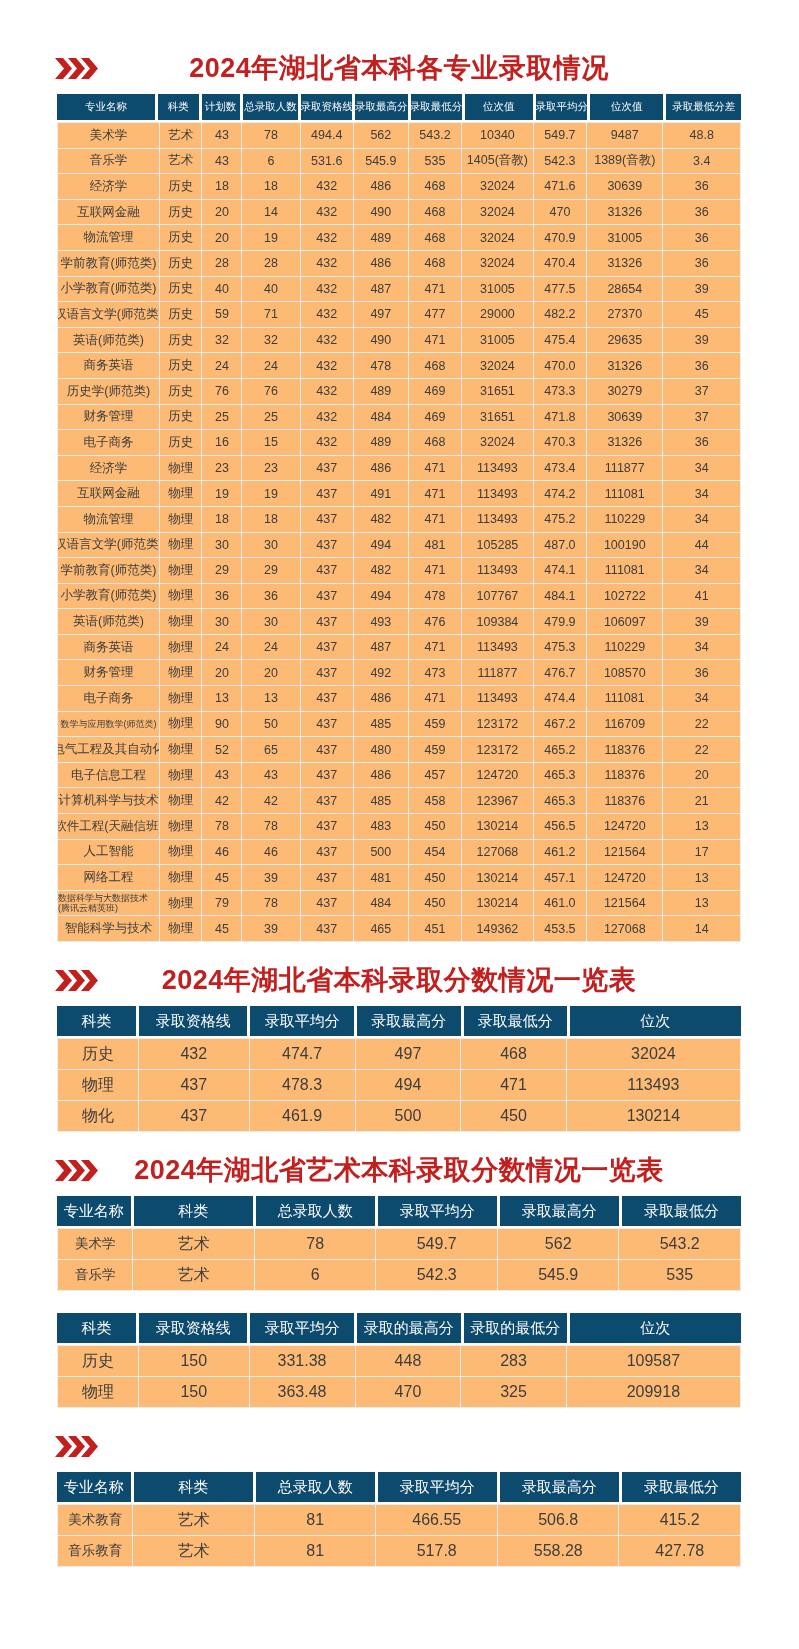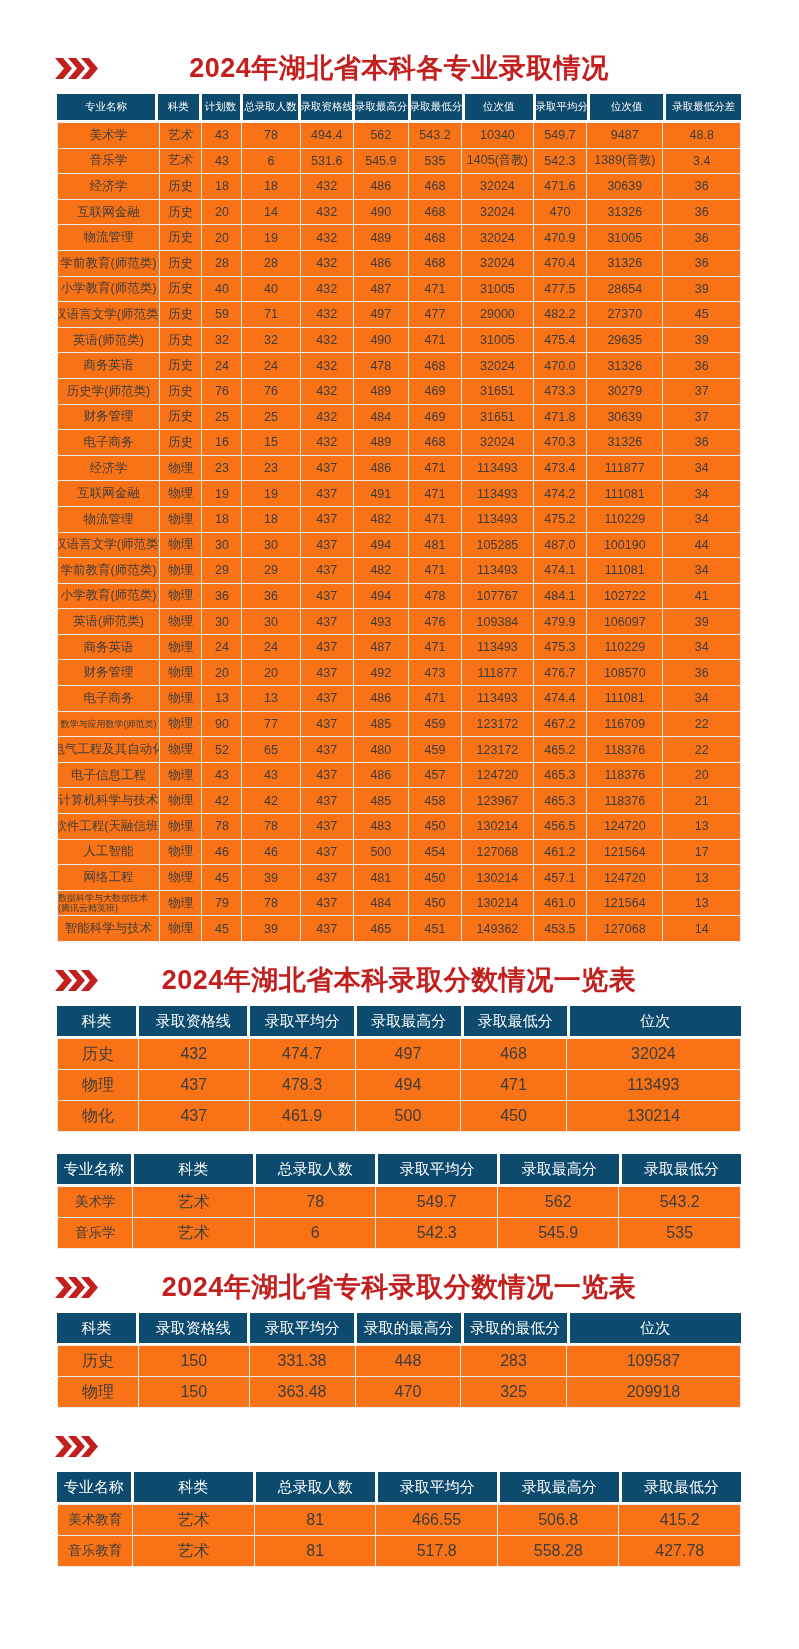--- a/index.html
+++ b/index.html
@@ -33,21 +33,21 @@
   .tbl { width: 100%; }
   .hrow { display: flex; gap: 3px; margin-bottom: 2px; }
   .hcell {
     background: #0c4a6e;
     color: #ffffff;
     display: flex; align-items: center; justify-content: center;
     white-space: nowrap; overflow: hidden;
     flex-basis: 0;
   }
   .tbody { border: 1px solid #ececec; }
-  .drow { display: flex; border-bottom: 1px solid #ececec; background:#f97316; }
+  .drow { display: flex; border-bottom: 1px solid #ececec; background:#fdba74; }
   .drow:last-child { border-bottom: none; }
   .dcell {
     color: #3d3d3d;
     display: flex; align-items: center; justify-content: center;
     border-right: 1px solid #ececec;
     white-space: nowrap; overflow: hidden;
     flex-basis: 0; text-align: center;
   }
   .dcell:last-child { border-right: none; }
 
@@ -418,21 +418,21 @@
               <div class="dcell c7">471</div>
               <div class="dcell c8">113493</div>
               <div class="dcell c9">474.4</div>
               <div class="dcell c10">111081</div>
               <div class="dcell c11">34</div>
             </div>
             <div class="drow">
               <div class="dcell c1 sm">数学与应用数学(师范类)</div>
               <div class="dcell c2">物理</div>
               <div class="dcell c3">90</div>
-              <div class="dcell c4">77</div>
+              <div class="dcell c4">50</div>
               <div class="dcell c5">437</div>
               <div class="dcell c6">485</div>
               <div class="dcell c7">459</div>
               <div class="dcell c8">123172</div>
               <div class="dcell c9">467.2</div>
               <div class="dcell c10">116709</div>
               <div class="dcell c11">22</div>
             </div>
             <div class="drow">
               <div class="dcell c1">电气工程及其自动化</div>
@@ -587,63 +587,63 @@
               <div class="dcell c3">461.9</div>
               <div class="dcell c4">500</div>
               <div class="dcell c5">450</div>
               <div class="dcell c6">130214</div>
             </div>
           </div>
         </div>
     </section>
 
     <section class="sec">
-      <div class="tbl layout-a">
-          <div class="hrow">
-            <div class="hcell c1">专业名称</div>
-            <div class="hcell c2">科类</div>
-            <div class="hcell c3">总录取人数</div>
-            <div class="hcell c4">录取平均分</div>
-            <div class="hcell c5">录取最高分</div>
-            <div class="hcell c6">录取最低分</div>
-          </div>
-          <div class="tbody">
-            <div class="drow">
-              <div class="dcell c1">美术学</div>
-              <div class="dcell c2">艺术</div>
-              <div class="dcell c3">78</div>
-              <div class="dcell c4">549.7</div>
-              <div class="dcell c5">562</div>
-              <div class="dcell c6">543.2</div>
-            </div>
-            <div class="drow">
-              <div class="dcell c1">音乐学</div>
-              <div class="dcell c2">艺术</div>
-              <div class="dcell c3">6</div>
-              <div class="dcell c4">542.3</div>
-              <div class="dcell c5">545.9</div>
-              <div class="dcell c6">535</div>
-            </div>
-          </div>
-        </div>
-    </section>
-
-    <section class="sec">
       <div class="title-row">
         <span class="chev">
           <svg width="46" height="21" viewBox="0 0 46 21" xmlns="http://www.w3.org/2000/svg">
             <g fill="#c1201f">
               <polygon points="0,0 8,0 17,10.5 8,21 0,21 9,10.5"></polygon>
               <polygon points="13,0 21,0 30,10.5 21,21 13,21 22,10.5"></polygon>
               <polygon points="26,0 34,0 43,10.5 34,21 26,21 35,10.5"></polygon>
             </g>
           </svg>
         </span>
-        <h2 class="sec-title">2024年湖北省专科录取分数情况一览表</h2>
+        <h2 class="sec-title">2024年湖北省艺术本科录取分数情况一览表</h2>
       </div>
+      <div class="tbl layout-a">
+          <div class="hrow">
+            <div class="hcell c1">专业名称</div>
+            <div class="hcell c2">科类</div>
+            <div class="hcell c3">总录取人数</div>
+            <div class="hcell c4">录取平均分</div>
+            <div class="hcell c5">录取最高分</div>
+            <div class="hcell c6">录取最低分</div>
+          </div>
+          <div class="tbody">
+            <div class="drow">
+              <div class="dcell c1">美术学</div>
+              <div class="dcell c2">艺术</div>
+              <div class="dcell c3">78</div>
+              <div class="dcell c4">549.7</div>
+              <div class="dcell c5">562</div>
+              <div class="dcell c6">543.2</div>
+            </div>
+            <div class="drow">
+              <div class="dcell c1">音乐学</div>
+              <div class="dcell c2">艺术</div>
+              <div class="dcell c3">6</div>
+              <div class="dcell c4">542.3</div>
+              <div class="dcell c5">545.9</div>
+              <div class="dcell c6">535</div>
+            </div>
+          </div>
+        </div>
+    </section>
+
+    <section class="sec">
       <div class="tbl layout-b">
           <div class="hrow">
             <div class="hcell c1">科类</div>
             <div class="hcell c2">录取资格线</div>
             <div class="hcell c3">录取平均分</div>
             <div class="hcell c4">录取的最高分</div>
             <div class="hcell c5">录取的最低分</div>
             <div class="hcell c6">位次</div>
           </div>
           <div class="tbody">

